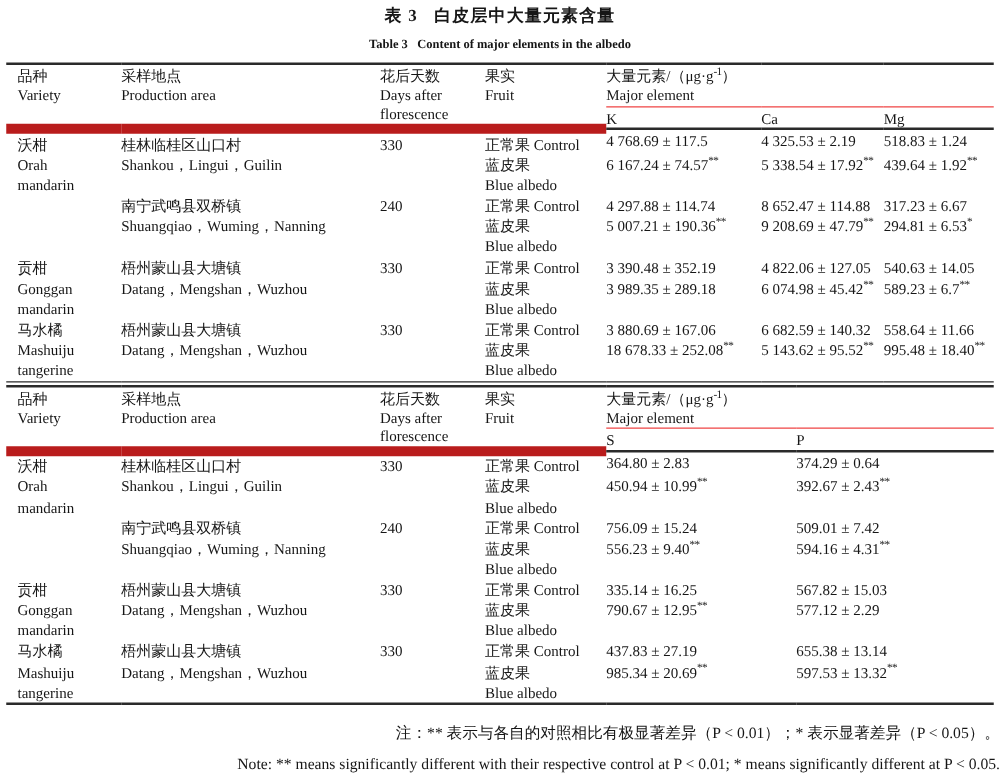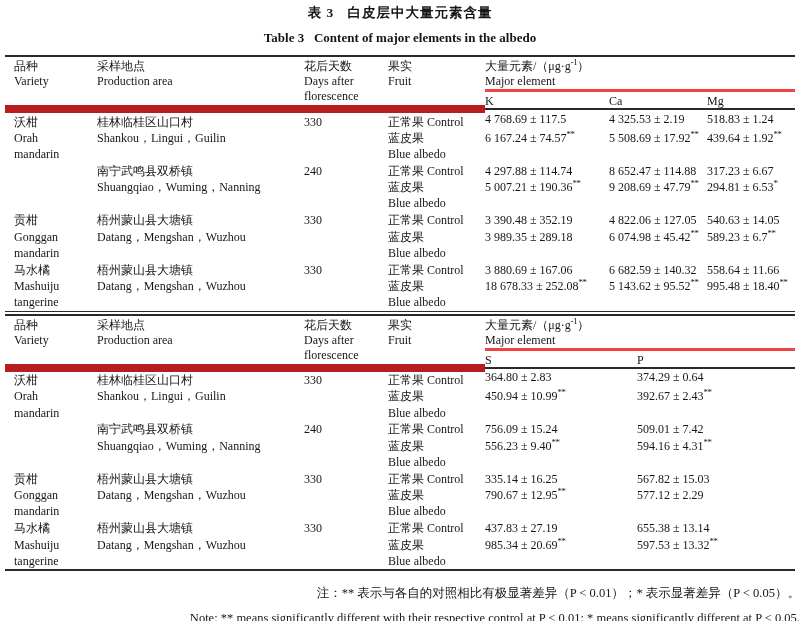--- a/index.html
+++ b/index.html
@@ -3,31 +3,31 @@
 <meta charset="utf-8">
 <style>
   html,body{margin:0;padding:0;}
   body{
     width:800px;height:621px;background:#ffffff;color:#161616;
     font-family:"Liberation Serif","DejaVu Serif",serif;
     -webkit-font-smoothing:antialiased;
   }
   .titles{padding-top:4px;}
   .title-zh{font-size:13.5px;font-weight:bold;text-align:center;white-space:pre;letter-spacing:1px;}
-  .title-en{font-size:13px;font-weight:bold;text-align:center;white-space:pre;margin-top:8px;}
+  .title-en{font-size:10px;font-weight:bold;text-align:center;white-space:pre;margin-top:8px;}
   table{border-collapse:collapse;table-layout:fixed;width:790px;margin:0 5px;font-size:12px;}
   .half1{margin-top:9px;border-top:2px solid #2a2a2a;border-bottom:1px solid #2a2a2a;}
   .half2{margin-top:2px;border-top:2px solid #2a2a2a;border-bottom:2px solid #2a2a2a;}
   th,td{
     font-weight:normal;text-align:left;vertical-align:top;
     padding:0 2px 0 0;line-height:16.3px;white-space:nowrap;
   }
   thead th{border-bottom:8px solid #b91c1c;padding-top:2px;}
   thead th div{line-height:15px;}
-  th.major{border-bottom:3px solid #ef4444;}
+  th.major{border-bottom:1px solid #ef4444;}
   tr.subhead th{border-bottom:2px solid #2a2a2a;line-height:14px;}
   .cell-pad, col.c1+col ~ col{}
   td.first,th.first{padding-left:9px;}
   tbody td{padding-top:0;}
   tbody tr.group-start td{padding-top:0.5px;}
   sup{font-size:9px;line-height:0;vertical-align:super;letter-spacing:-0.5px;}
   .notes{margin:15px 0 0 12px;font-size:12.5px;}
   .note{margin-bottom:10px;line-height:15px;text-align:right;}
   col.c1{width:92px}col.c2{width:207px}col.c3{width:84px}col.c4{width:97px}
   col.e1{width:124px}col.e2{width:98px}col.e3{width:88px}
@@ -95,21 +95,21 @@
       </td>
       <td rowspan="3">330</td>
       <td>正常果 Control</td>
       <td>4 768.69 ± 117.5</td>
       <td>4 325.53 ± 2.19</td>
       <td>518.83 ± 1.24</td>
     </tr>
     <tr>
       <td>蓝皮果</td>
       <td><span>6 167.24 ± 74.57</span><sup>**</sup></td>
-      <td><span>5 508.69 ± 17.92</span><sup>**</sup></td>
+      <td><span>5 338.54 ± 17.92</span><sup>**</sup></td>
       <td><span>439.64 ± 1.92</span><sup>**</sup></td>
     </tr>
     <tr>
       <td>Blue albedo</td>
       <td></td>
         <td></td>
         <td></td>
     </tr>
 
     <tr class="group-start">

